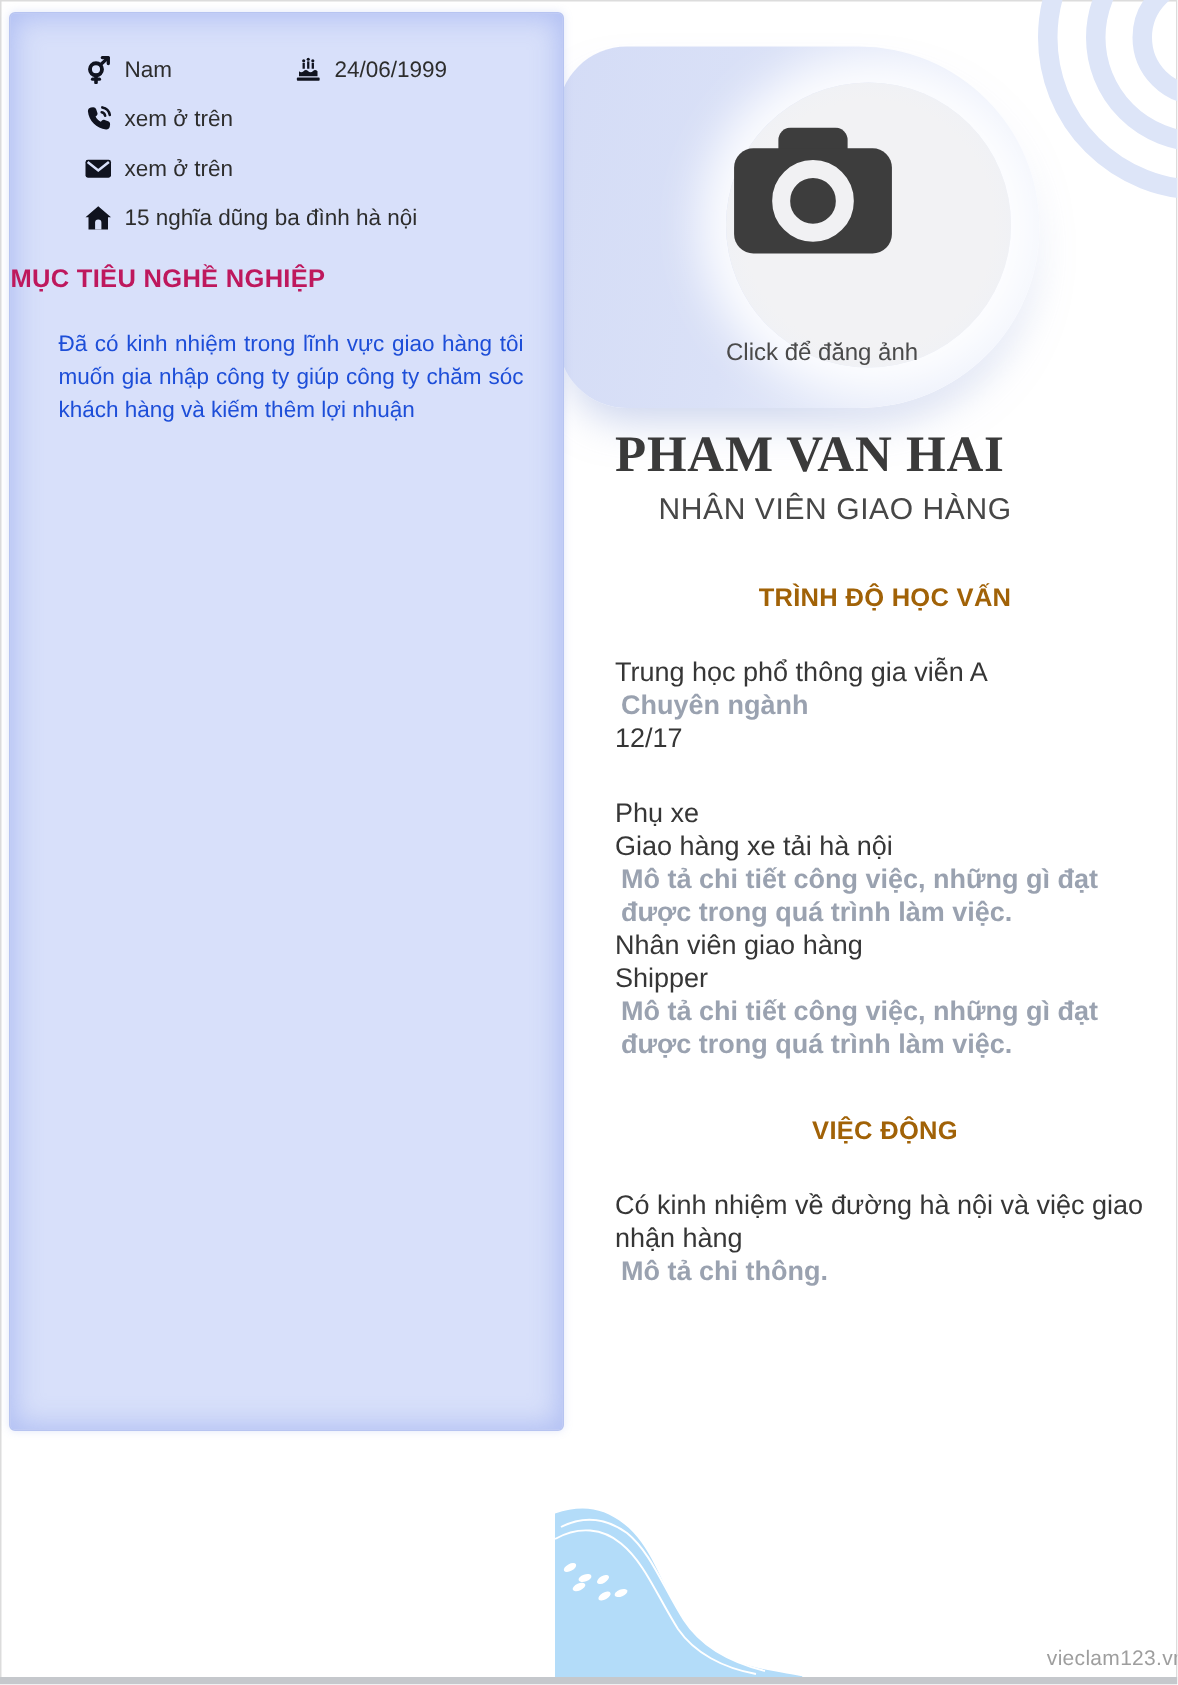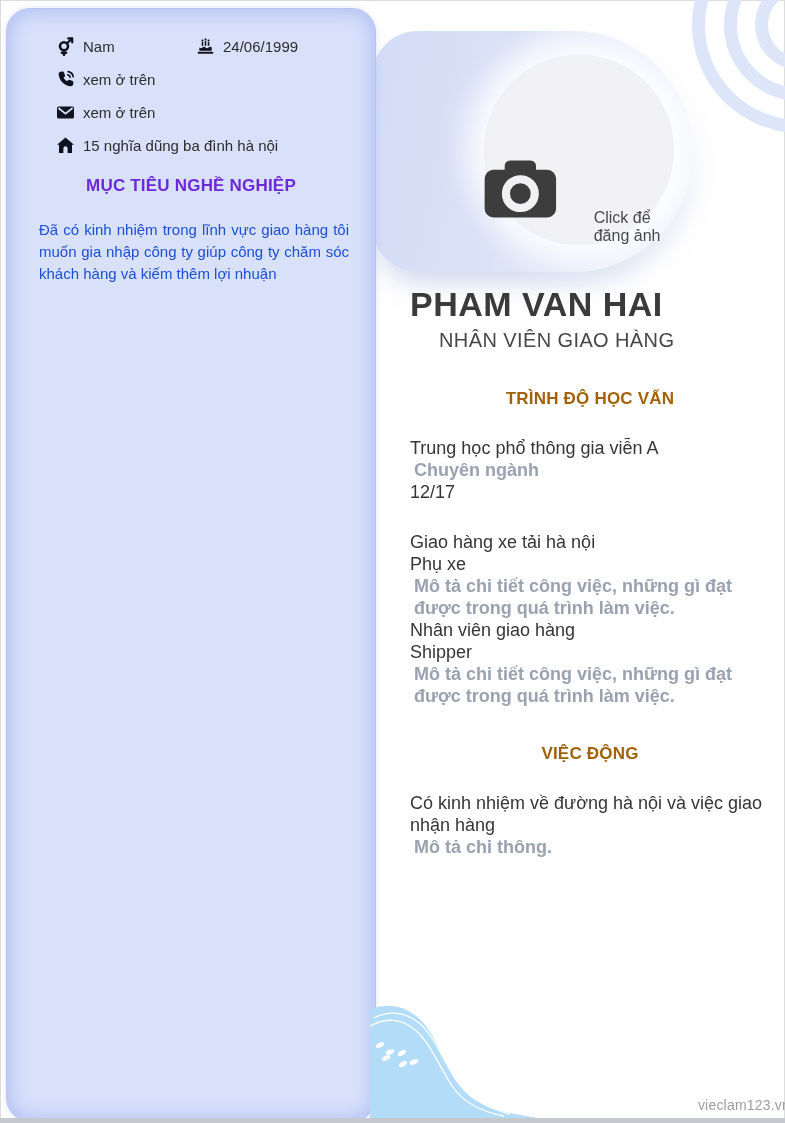--- a/index.html
+++ b/index.html
@@ -9,61 +9,61 @@
     box-shadow:inset 0 0 0 1px #dcdcdc;
   }
   
   .ring{position:absolute;border-radius:50%;border:13px solid #dde5f8;box-sizing:border-box;background:transparent;}
   .ring.r1{width:216px;height:216px;left:692px;top:-83px;}
   .ring.r2{width:152px;height:152px;left:724px;top:-51px;}
   .ring.r3{width:90px;height:90px;left:755px;top:-20px;}
 
   
   .sidebar{
-    position:absolute;left:6px;top:8px;width:370px;height:1114px;
-    background:#d8e0fa;border:1px solid #b7c4f1;border-radius:24px;box-sizing:border-box;
+    position:absolute;left:6px;top:8px;width:370px;height:946px;
+    background:#d8e0fa;border:1px solid #b7c4f1;border-radius:4px;box-sizing:border-box;
     box-shadow:inset 0 0 18px 3px rgba(128,150,235,.45), 0 0 6px rgba(140,160,230,.25);
     color:#2d2d2d;
   }
   .contact{padding:28px 18px 0 49px;}
   .contact-row{display:flex;align-items:center;margin-bottom:14px;line-height:15px;font-size:15px;}
   .contact-cell{display:flex;align-items:center;}
   .contact-cell.first{width:140px;}
   .cicon{width:19px;height:19px;flex:0 0 19px;margin-right:8px;display:flex;align-items:center;justify-content:center;}
   .cicon svg{display:block;}
   .contact-value{color:#2d2d2d;}
   .sidebar-heading{
-    margin-top:21px;text-align:center;font-size:17px;font-weight:bold;color:#6d28d9;letter-spacing:.2px;
+    margin-top:21px;text-align:left;font-size:17px;font-weight:bold;color:#be185d;letter-spacing:.2px;
   }
   .objective-text{
     margin:23px 26px 0 32px;font-size:15px;line-height:22px;color:#1d4ed8;text-align:justify;
   }
 
   
   .photo-blob{
     position:absolute;left:372px;top:31px;width:321px;height:241px;
     border-radius:46px 121px 121px 46px;
     background:linear-gradient(100deg,#d4dcf6 0%,#dae1f7 40%,#e7ecfa 68%,#f3f6fd 100%);
     box-shadow:0 16px 28px -8px rgba(150,168,220,.5);
   }
   .photo-circle{
     position:absolute;left:484px;top:55px;width:190px;height:190px;border-radius:50%;
     background:radial-gradient(circle,#f2f2f4 62%,#eff1f6 78%,rgba(243,245,250,.55) 100%);
     box-shadow:0 0 30px 18px rgba(255,255,255,.9);
-    display:flex;flex-direction:row;align-items:flex-end;cursor:pointer;gap:37px;
+    display:flex;flex-direction:column;align-items:flex-start;cursor:pointer;gap:37px;
   }
   .photo-circle svg{margin-top:30px;display:block;}
   .upload-label{margin-top:9px;font-size:16px;color:#4a4a4a;}
 
   
   .main{
     position:absolute;left:375px;top:285px;width:405px;box-sizing:border-box;
     padding:0 10px 0 35px;color:#3a3a3a;
   }
-  .cv-name{margin:0;font-size:34px;font-weight:bold;color:#3a3a3a;letter-spacing:.5px;line-height:38px;}
+  .cv-name{margin:0;font-size:34px;font-weight:bold;color:#3a3a3a;letter-spacing:.5px;line-height:38px;font-family:Liberation Serif, serif;}
   .cv-title{margin:5px 0 0 29px;font-size:20px;font-weight:normal;color:#474747;letter-spacing:.4px;line-height:24px;}
   .section-heading{
     margin:37px 0 0 0;text-align:center;font-size:17px;font-weight:bold;color:#a16207;letter-spacing:.2px;line-height:20px;
   }
   .section-body{margin-top:28px;font-size:18px;line-height:22px;}
   .line{color:#363636;}
   .placeholder{color:#9aa2b0;padding-left:4px;font-weight:bold;}
 
   
   .wave{position:absolute;left:370px;top:1002px;width:165px;height:116px;}
@@ -165,22 +165,22 @@
 
     <div class="section-heading">TRÌNH ĐỘ HỌC VẤN</div>
     <div class="section-body">
       <div class="line">Trung học phổ thông gia viễn A</div>
       <div class="placeholder">Chuyên ngành</div>
       <div class="line">12/17</div>
     </div>
 
     <div class="section-body">
       <div>
+        <div class="line">Phụ xe</div>
         <div class="line">Giao hàng xe tải hà nội</div>
-        <div class="line">Phụ xe</div>
         <div class="placeholder">Mô tả chi tiết công việc, những gì đạt được trong quá trình làm việc.</div>
       </div>
       <div>
         <div class="line">Nhân viên giao hàng</div>
         <div class="line">Shipper</div>
         <div class="placeholder">Mô tả chi tiết công việc, những gì đạt được trong quá trình làm việc.</div>
       </div>
     </div>
 
     <div class="section-heading">VIỆC ĐỘNG</div>

